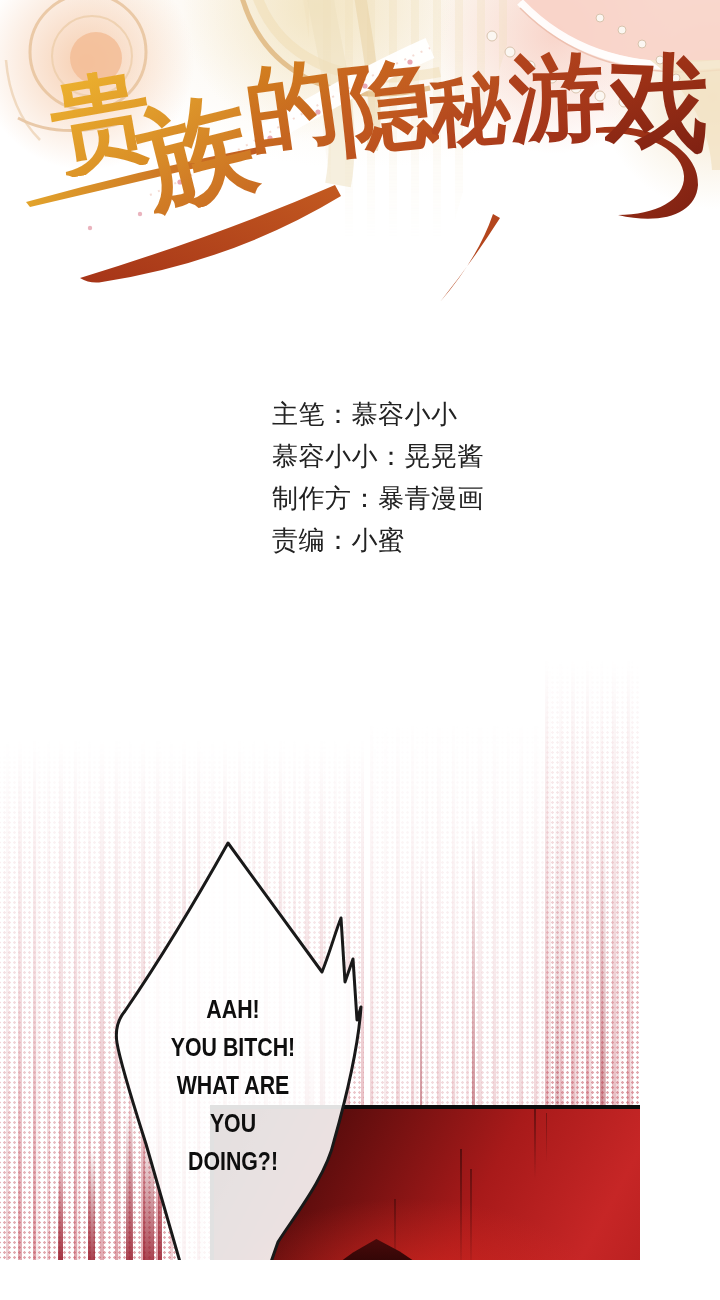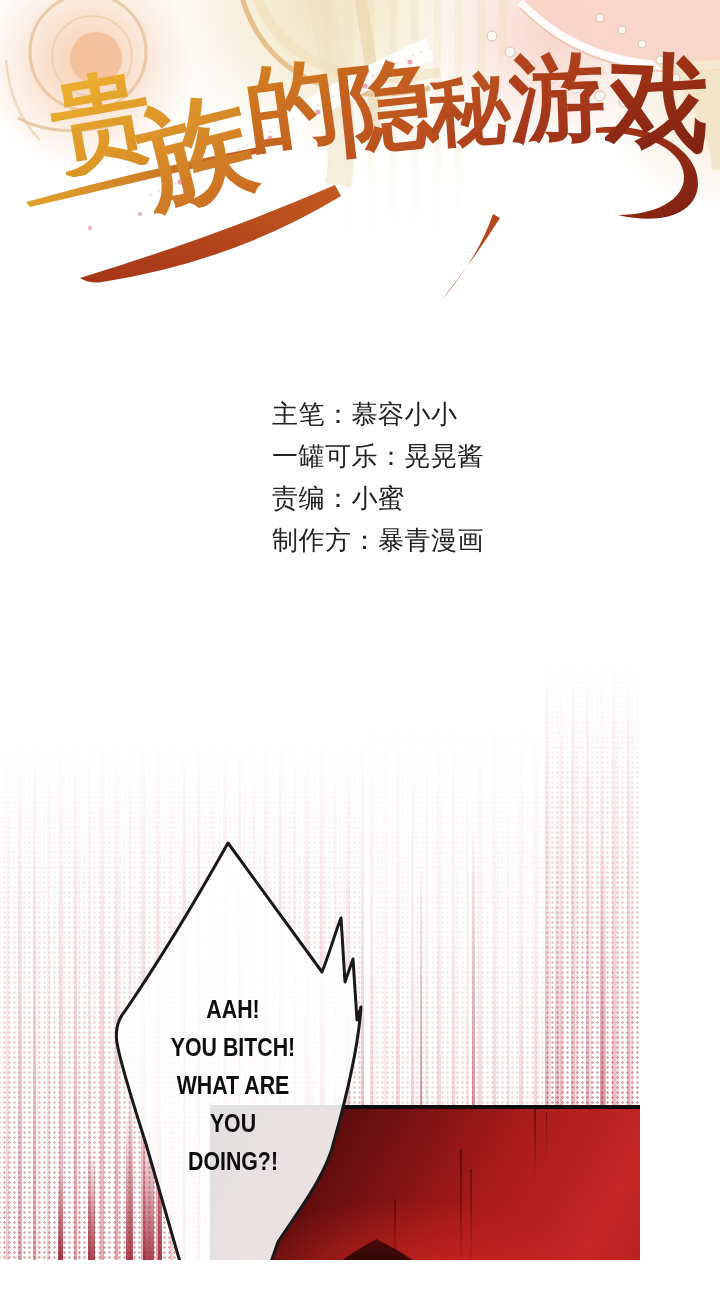--- a/index.html
+++ b/index.html
@@ -199,23 +199,23 @@
       <span class="tc">的</span>
       <span class="tc">隐</span>
       <span class="tc">秘</span>
       <span class="tc">游</span>
       <span class="tc">戏</span>
     </div>
   </div>
 
   <div class="credits">
     <div class="credit-line">主笔：慕容小小</div>
-    <div class="credit-line">一罐可乐：晃晃酱</div>
+    <div class="credit-line">慕容小小：晃晃酱</div>
+    <div class="credit-line">制作方：暴青漫画</div>
     <div class="credit-line">责编：小蜜</div>
-    <div class="credit-line">制作方：暴青漫画</div>
   </div>
 
   <div class="scene">
 
     <div class="streak-field field-left"></div>
     <div class="streak-field field-right"></div>
     <div class="streak-field field-center"></div>
 
     <div class="speed-line sl-a"></div>
     <div class="speed-line sl-b"></div>

